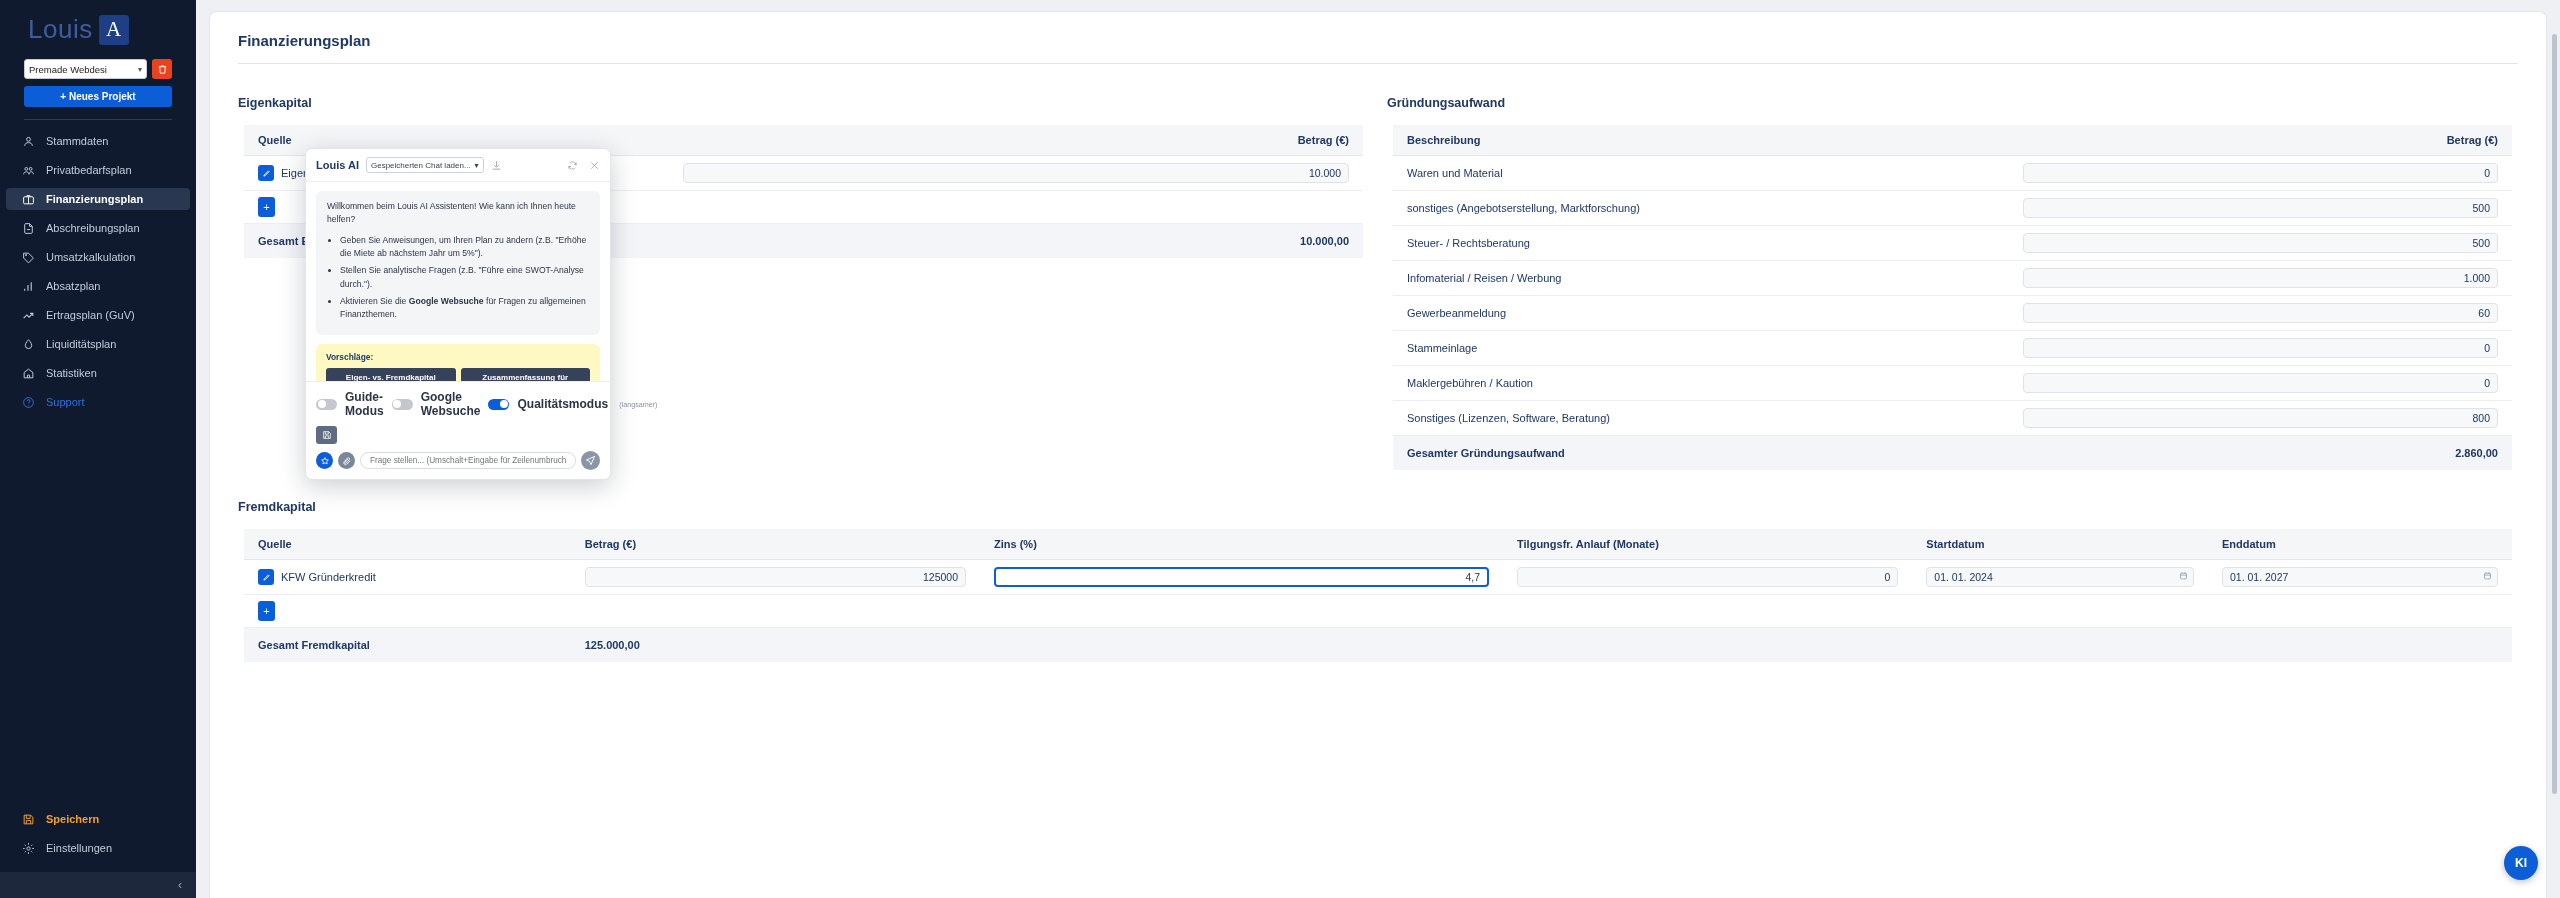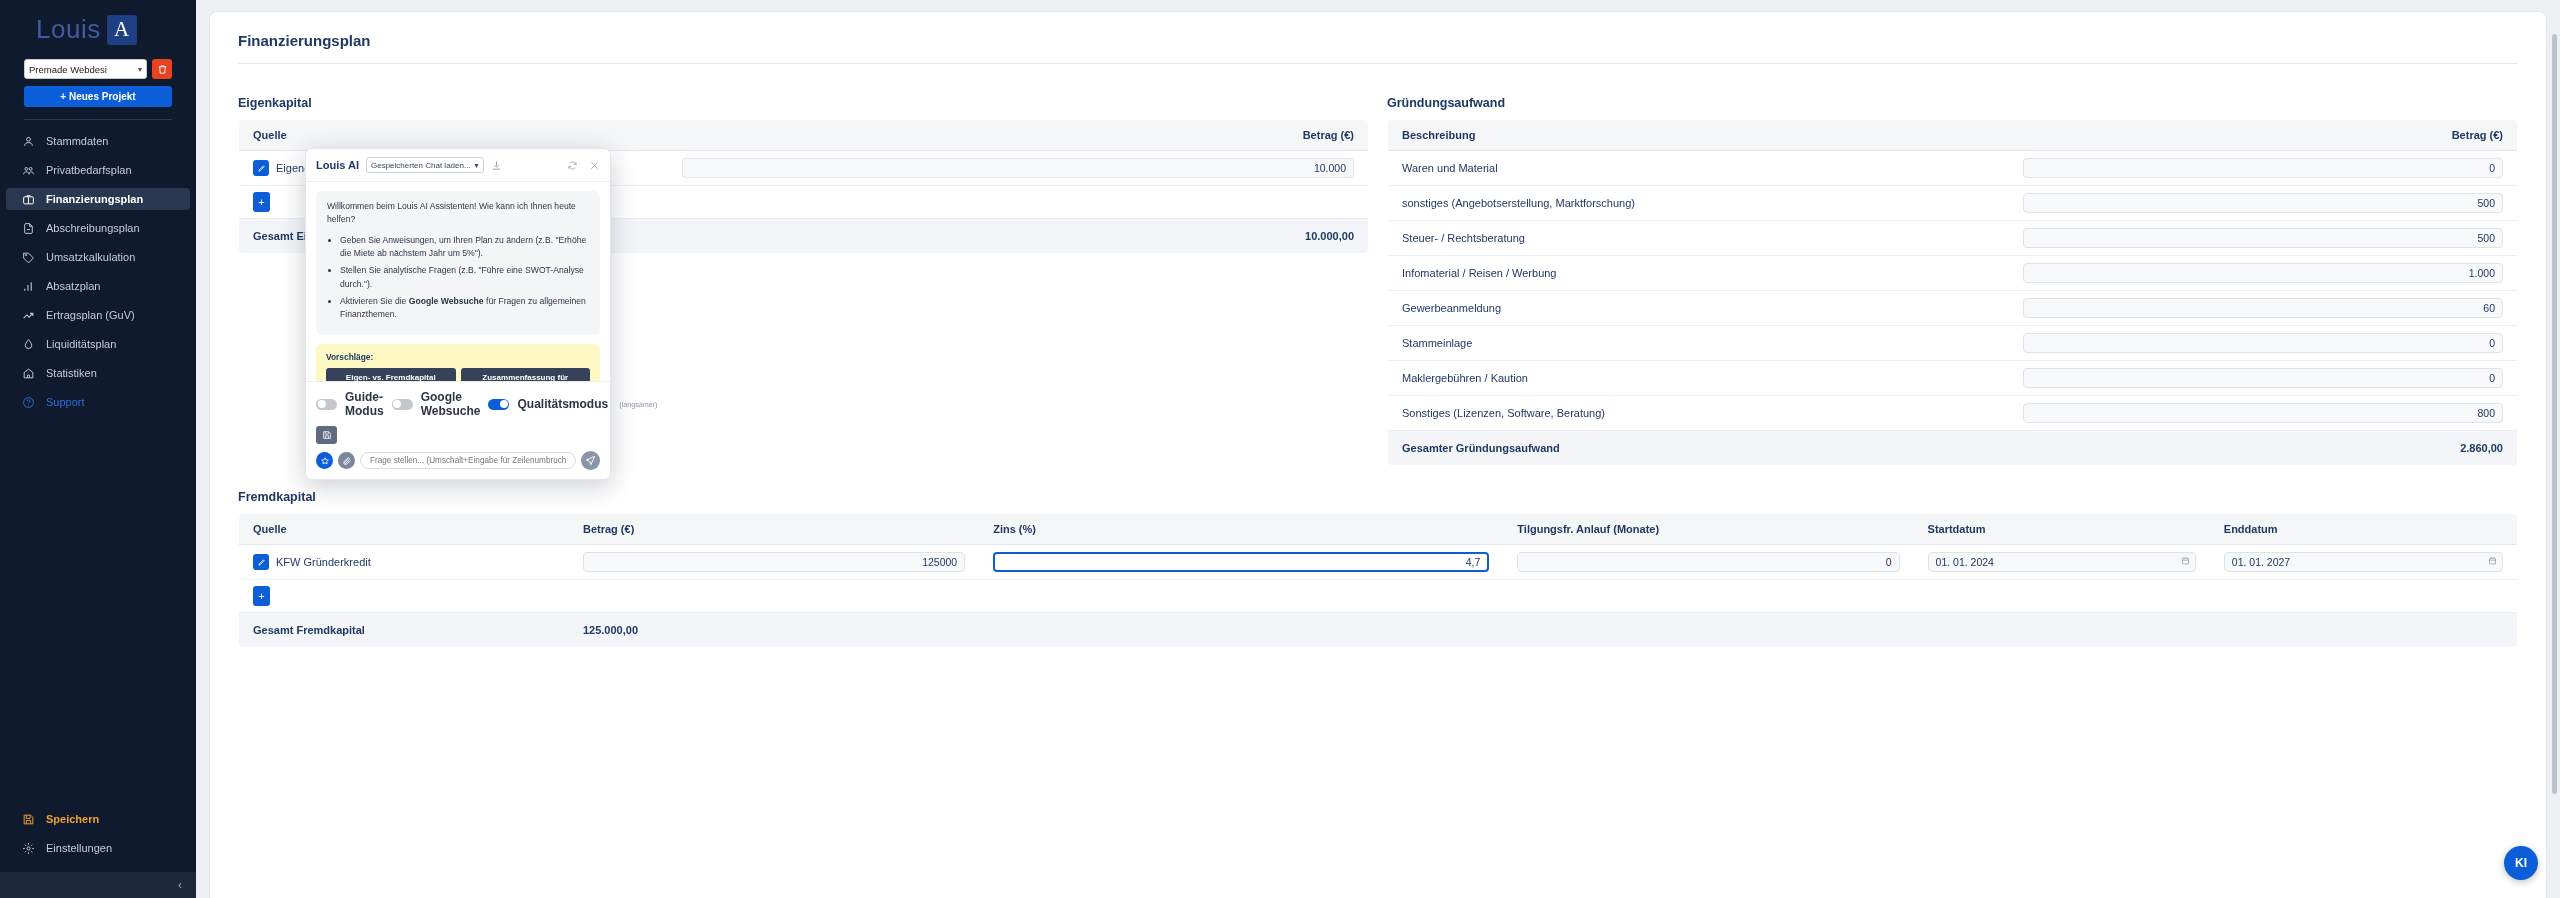--- a/index.html
+++ b/index.html
@@ -12,21 +12,21 @@
   }
   .app { display:flex; width:2560px; height:898px; position:relative; }
 
   
   .sidebar {
     width:196px; flex:0 0 196px; height:898px;
     background:#101a2e; color:#c8d1e0;
     display:flex; flex-direction:column;
     position:relative;
   }
-  .brand { padding:14px 0 8px 36px; display:flex; align-items:center; gap:6px; }
+  .brand { padding:14px 0 8px 28px; display:flex; align-items:center; gap:6px; }
   .brand-text { font-size:26px; color:#3f5d9e; letter-spacing:.5px; font-weight:400; }
   .brand-mark {
     width:30px; height:30px; background:#1f3f85; border-radius:3px;
     display:flex; align-items:center; justify-content:center;
     color:#fff; font-size:21px; font-family:"Liberation Serif", serif;
   }
   .proj-row { display:flex; gap:5px; padding:6px 24px 0 24px; align-items:center; }
   .proj-select {
     flex:1; height:20px; background:#fff; border:1px solid #c6ccd6; border-radius:3px;
     font-size:9.5px; color:#222; padding:0 4px; display:flex; align-items:center;
@@ -71,21 +71,21 @@
     box-shadow:0 0 0 1px #e4e7ec;
   }
   .page-title { font-size:15px; font-weight:bold; color:#1f3864; }
   .title-rule { height:1px; background:#e2e5ea; margin:14px 0 0 0; }
 
   .grid2 { display:flex; gap:18px; margin-top:32px; }
   .col { flex:1; min-width:0; }
   .sec-title { font-size:12.5px; font-weight:bold; color:#1f3864; margin-bottom:9px; }
 
   table.tbl { width:100%; border-collapse:collapse; background:#fff;
-    border:1px solid #0ea5e9; border-radius:5px; overflow:hidden; }
+    border:6px solid #0ea5e9; border-radius:5px; overflow:hidden; }
   table.tbl thead th {
     background:#f5f6f8; text-align:left; font-size:11px; font-weight:bold;
     color:#1f3864; padding:9px 14px; border-bottom:1px solid #e3e6eb;
     white-space:nowrap;
   }
   table.tbl tbody td {
     padding:7px 14px; border-bottom:1px solid #eceef2; font-size:11px; color:#1f3864;
     vertical-align:middle;
   }
   table.tbl tbody tr:last-child td { border-bottom:none; }

